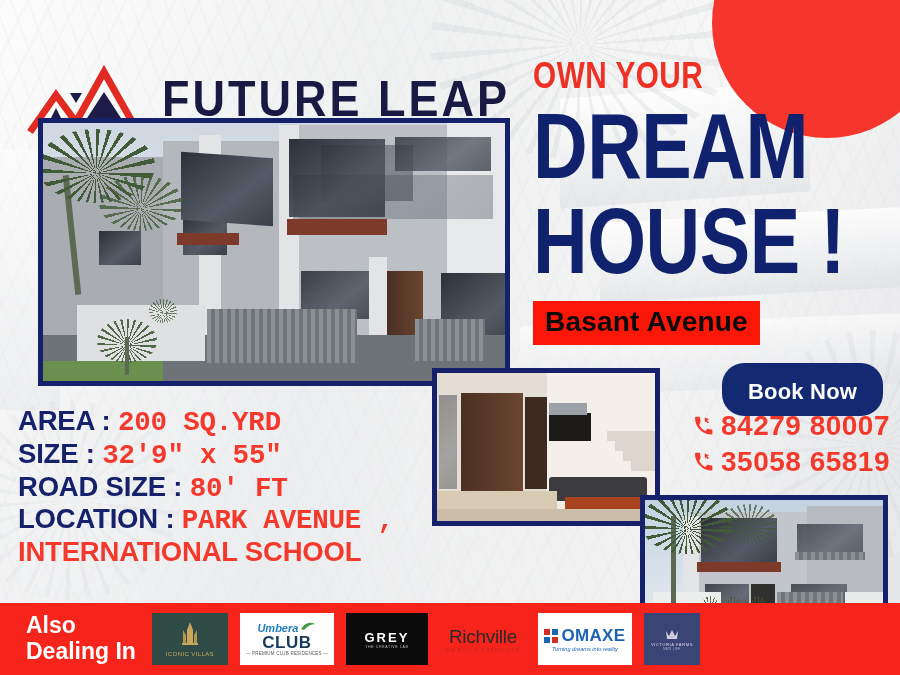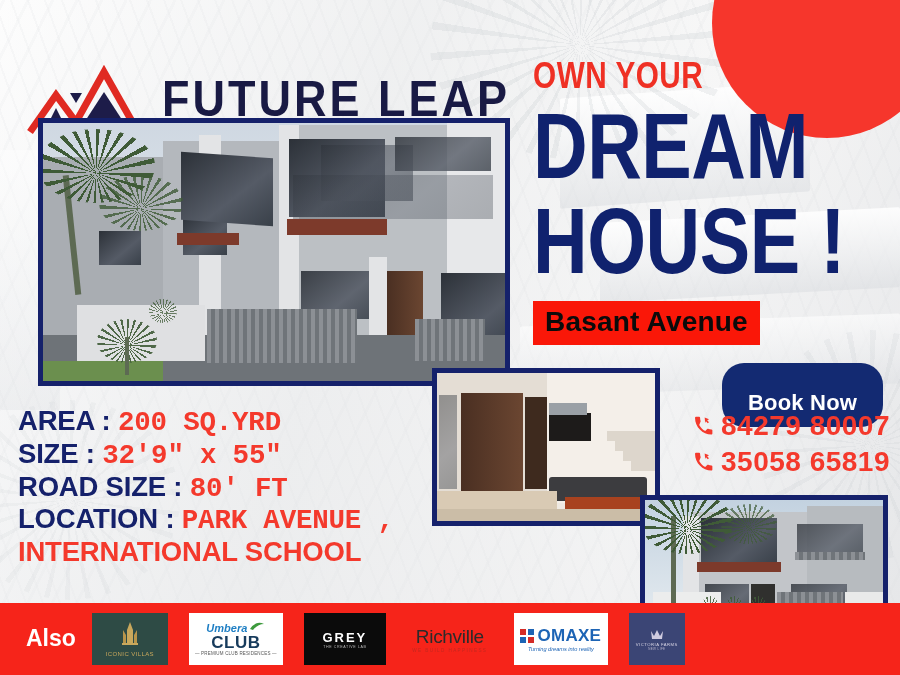--- a/index.html
+++ b/index.html
@@ -94,21 +94,21 @@
   .basant-text {
     font-size:28px; font-weight:bold; color:#0b0b0b;
     letter-spacing:.2px; white-space:nowrap;
   }
 
   
   .book-btn {
     position:absolute; left:722px; top:363px;
     background:#132a72; color:#ffffff;
     border-radius:22px; border:none;
-    padding:27px 26px 11px 26px;
+    padding:16px 26px 11px 26px;
     font-size:22px; font-weight:bold; letter-spacing:.2px;
     font-family:"Liberation Sans", sans-serif;
     cursor:pointer; white-space:nowrap;
   }
   .phones { position:absolute; left:694px; top:408px; }
   .phone-line {
     display:flex; align-items:center; gap:8px;
     color:#f4392c; font-size:28px; font-weight:bold;
     letter-spacing:.5px; line-height:1.28; white-space:nowrap;
   }
@@ -155,21 +155,21 @@
   
   .bottom-bar {
     position:absolute; left:0; bottom:0; width:900px; height:72px;
     background:#f6241a;
     display:flex; align-items:center; padding-left:26px; gap:16px;
   }
   .also-text {
     color:#ffffff; font-size:23px; font-weight:bold; line-height:1.12;
     white-space:nowrap; flex:none;
   }
-  .logo-strip { display:flex; align-items:center; gap:21px; }
+  .logo-strip { display:flex; align-items:center; gap:12px; }
   .plogo { height:52px; display:flex; align-items:center; justify-content:center;
            overflow:hidden; flex:none; }
   .plogo-iconic { width:76px; background:#2e4b45; flex-direction:column; gap:2px; }
   .plogo-umbera { width:94px; background:#ffffff; flex-direction:column; }
   .plogo-grey   { width:82px; background:#0b0b0b; }
   .plogo-rich   { width:86px; background:#f6241a; }
   .plogo-omaxe  { width:94px; background:#ffffff; flex-direction:column; }
   .plogo-vic    { width:56px; background:#3b4575; flex-direction:column; }
 
   .pl-iconic-name { color:#c9a85c; font-size:6px; letter-spacing:.4px; white-space:nowrap; }
@@ -342,20 +342,21 @@
     <div class="ph-palmhead" style="left:-4px; top:-8px; width:92px;height:62px;"></div>
     <div class="ph-palmhead" style="left:76px; top:4px;  width:56px;height:40px;opacity:.7;"></div>
     <div class="ph-palmhead" style="left:56px; top:96px; width:18px;height:26px;opacity:.85;"></div>
     <div class="ph-palmhead" style="left:80px; top:96px; width:18px;height:26px;opacity:.85;"></div>
     <div class="ph-palmhead" style="left:104px;top:96px; width:18px;height:26px;opacity:.85;"></div>
   </div>
 
   <div class="bottom-bar">
     <div class="also-text">
       <div>Also</div>
+      <div>Dealing In</div>
     </div>
 
     <div class="logo-strip">
 
       <div class="plogo plogo-iconic stackcol">
         <svg width="26" height="28" viewBox="0 0 26 28">
           <path d="M13 1 L16 9 L16 22 L10 22 L10 9 Z" fill="#c9a85c"></path>
           <path d="M6 9 L9 14 L9 22 L6 22 Z" fill="#b8954b"></path>
           <path d="M20 9 L17 14 L17 22 L20 22 Z" fill="#b8954b"></path>
           <rect x="5" y="22" width="16" height="2" fill="#c9a85c"></rect>

